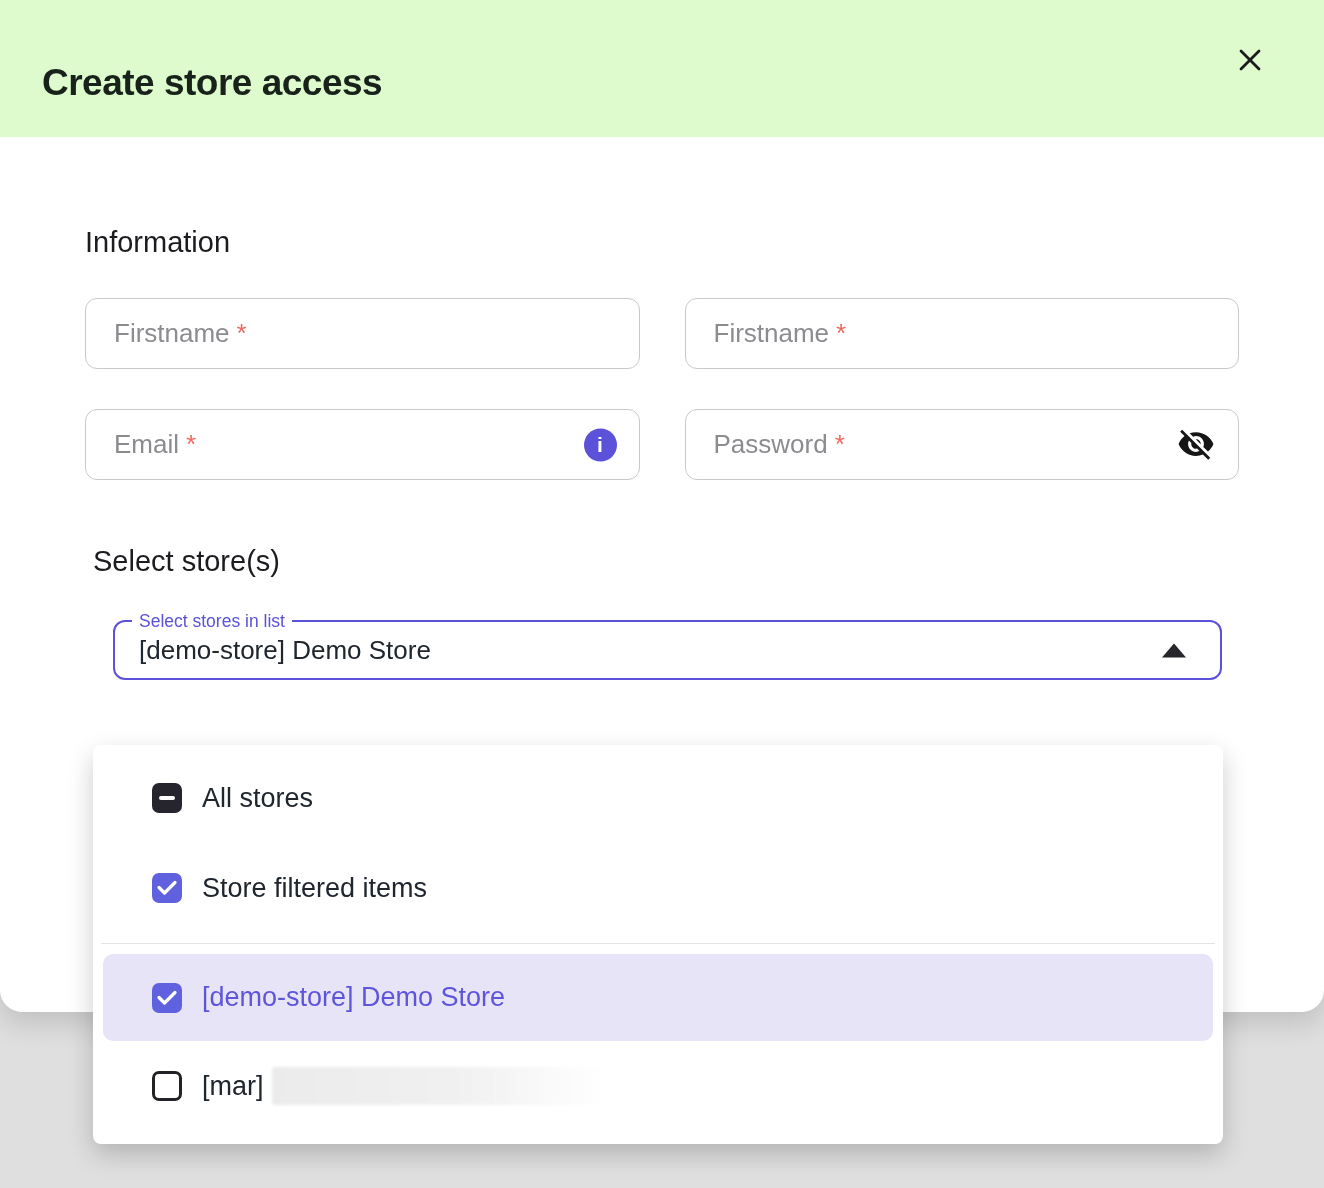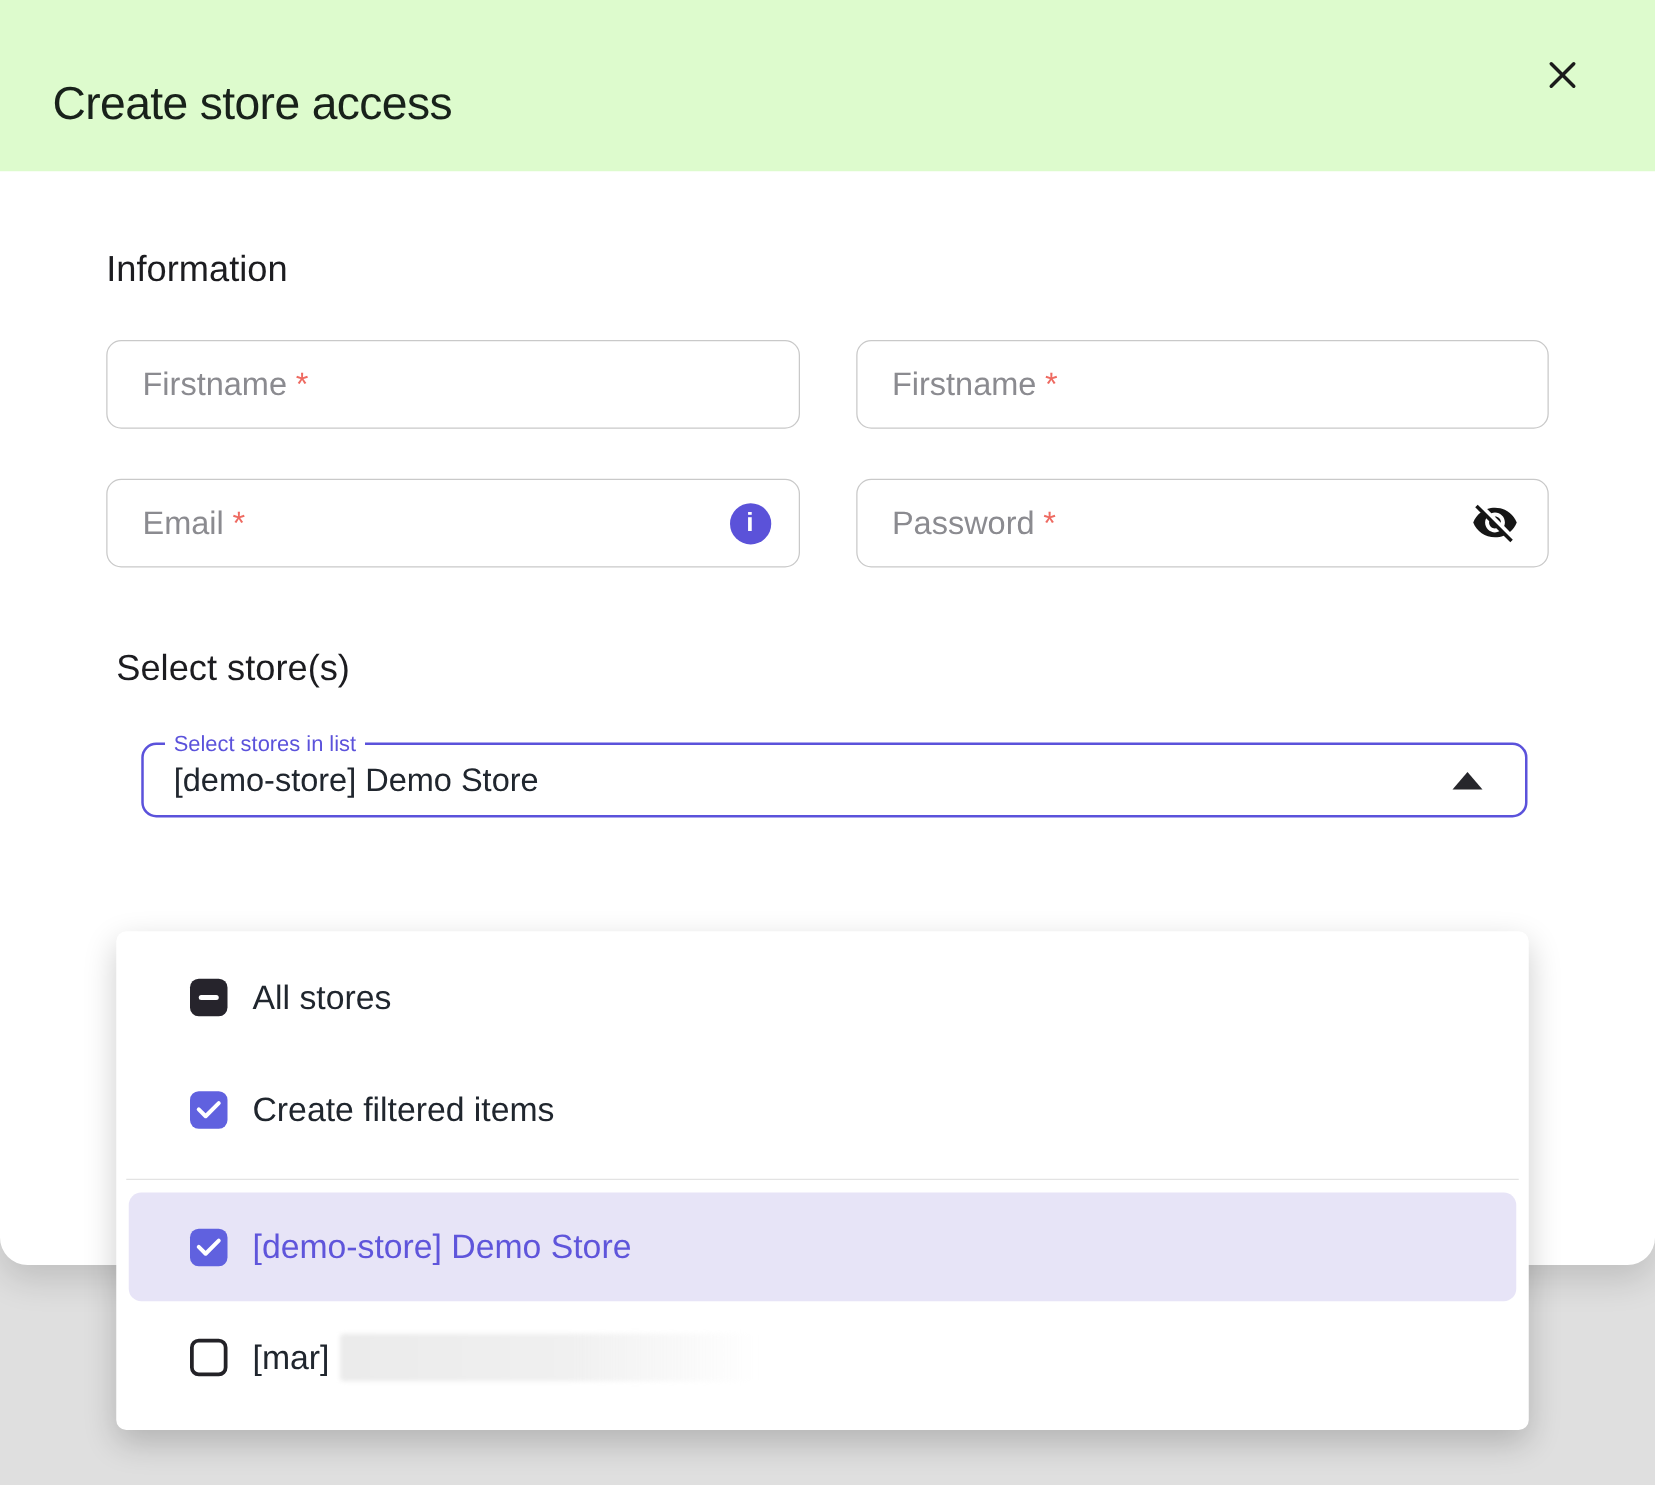--- a/index.html
+++ b/index.html
@@ -23,21 +23,21 @@
   }
   .modal-header {
     height: 137px;
     background: #ddfbcd;
     display: flex;
     align-items: center;
     padding: 0 42px;
   }
   .dialog-title {
     font-size: 37px;
-    font-weight: 400;
+    font-weight: 700;
     letter-spacing: -0.5px;
     color: #18211a;
     margin-top: 28px;
   }
   .close-btn {
     position: absolute;
     top: 41px;
     right: 55px;
     width: 38px;
     height: 38px;
@@ -50,21 +50,21 @@
   }
 
   
   .modal-body { padding: 0 85px; }
   .section-heading {
     font-size: 29px;
     font-weight: 400;
     color: #1c1c20;
     line-height: 34px;
   }
-  .heading-information { margin-top: 62px; }
+  .heading-information { margin-top: 88px; }
   .form-grid {
     margin-top: 39px;
     display: grid;
     grid-template-columns: 1fr 1fr;
     column-gap: 45px;
     row-gap: 40px;
   }
   .text-field {
     position: relative;
     height: 71px;
@@ -265,21 +265,21 @@
         </span>
       <span class="mi-label">All stores</span>
     </div>
 
     <div class="menu-item">
       <span class="cb cb-checked">
         <svg width="24" height="24" viewBox="0 0 24 24" fill="none">
           <polyline points="20 6.5 9.5 17 4 11.5" stroke="#ffffff" stroke-width="3.2" stroke-linecap="round" stroke-linejoin="round"></polyline>
         </svg>
       </span>
-      <span class="mi-label">Create filtered items</span>
+      <span class="mi-label">Store filtered items</span>
     </div>
 
     <div class="menu-divider"></div>
 
     <div class="menu-item selected">
       <span class="cb cb-checked">
         <svg width="24" height="24" viewBox="0 0 24 24" fill="none">
           <polyline points="20 6.5 9.5 17 4 11.5" stroke="#ffffff" stroke-width="3.2" stroke-linecap="round" stroke-linejoin="round"></polyline>
         </svg>
       </span>

